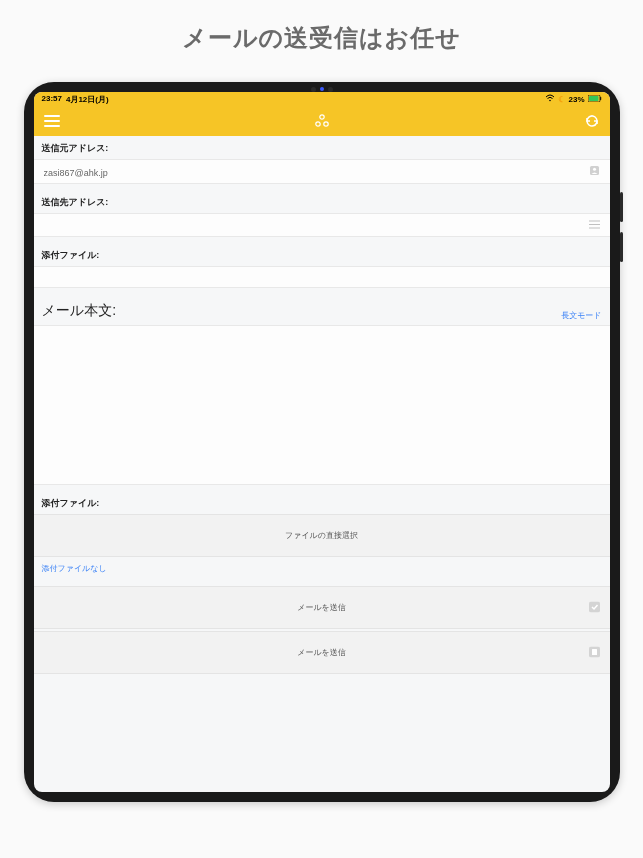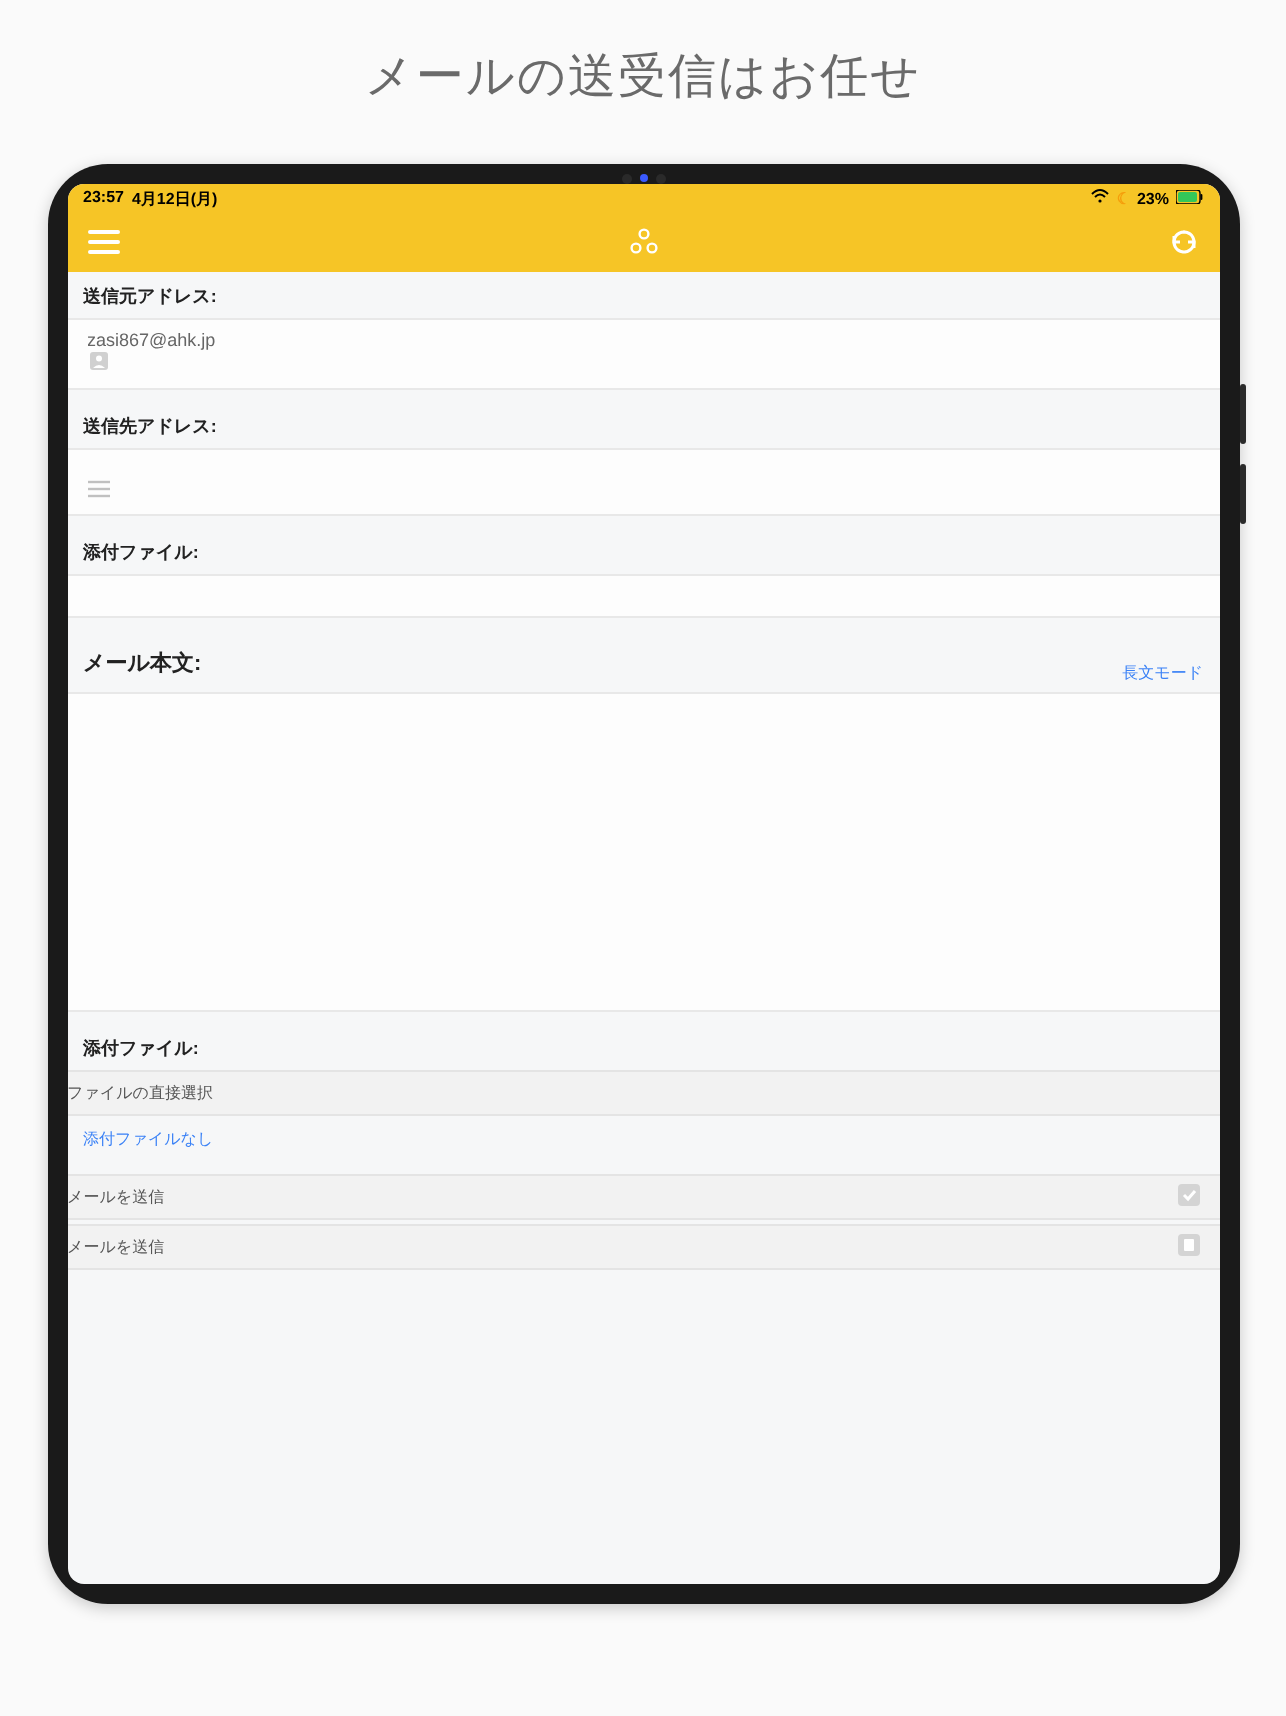--- a/index.html
+++ b/index.html
@@ -10,21 +10,21 @@
   font-family: -apple-system, "Hiragino Sans", "Hiragino Kaku Gothic ProN", sans-serif;
   overflow: hidden;
 }
 .promo-header {
   text-align: center;
   padding: 22px 0 18px 0;
 }
 .promo-title {
   font-size: 24px;
   color: #6a6a6a;
-  font-weight: 400;
+  font-weight: 700;
   letter-spacing: 1px;
 }
 .promo-subtitle {
   font-size: 19px;
   color: #9a9a9a;
   font-weight: 400;
   margin-top: 4px;
   letter-spacing: 1px;
 }
 .tablet-frame {
@@ -104,55 +104,54 @@
 }
 .field-row {
   background: #fdfdfd;
   border-top: 1px solid #e8e8e8;
   border-bottom: 1px solid #e8e8e8;
   min-height: 22px;
   padding: 5px 10px;
   font-size: 9px;
   color: #666;
   display:flex;
-  align-items:flex-start;
+  align-items:flex-end;
   justify-content:space-between;
-  flex-direction:column;
 }
 .field-row input {
   border:none; background:transparent; font-size:9px; color:#666; width:100%;
   outline:none;
 }
 .contact-icon, .list-icon {
   color:#c8c8c8; font-size:11px;
 }
 .body-header {
   display:flex; justify-content:space-between; align-items:center;
   padding: 6px 8px 4px 8px;
 }
-.body-label { font-size:11px; font-weight:700; color:#222; }
+.body-label { font-size:14px; font-weight:400; color:#222; }
 .long-mode { font-size:8px; color:#3b82f6;margin-top:10px; }
 .body-area {
   background:#fdfdfd;
   border-top:1px solid #e8e8e8;
   border-bottom:1px solid #e8e8e8;
   height: 160px;
 }
 .body-area textarea {
   width:100%; height:100%; border:none; resize:none; background:transparent;
   font-size:9px; padding:6px 10px; outline:none;
 }
 .action-button {
   background:#f2f2f2;
   border-top:1px solid #e4e4e4;
   border-bottom:1px solid #e4e4e4;
-  text-align:left;
+  text-align:center;
   font-size:8px;
   color:#555;
-  padding:5px 0;
+  padding:15px 0;
   position:relative;
 }
 .action-button .trail-icon {
   position:absolute; right:10px; top:50%; transform:translateY(-50%);
   color:#c8c8c8; font-size:10px;
 }
 .no-attach {
   font-size:8px; color:#3b82f6; padding:6px 8px;
 }
 .gap { height:6px; }

